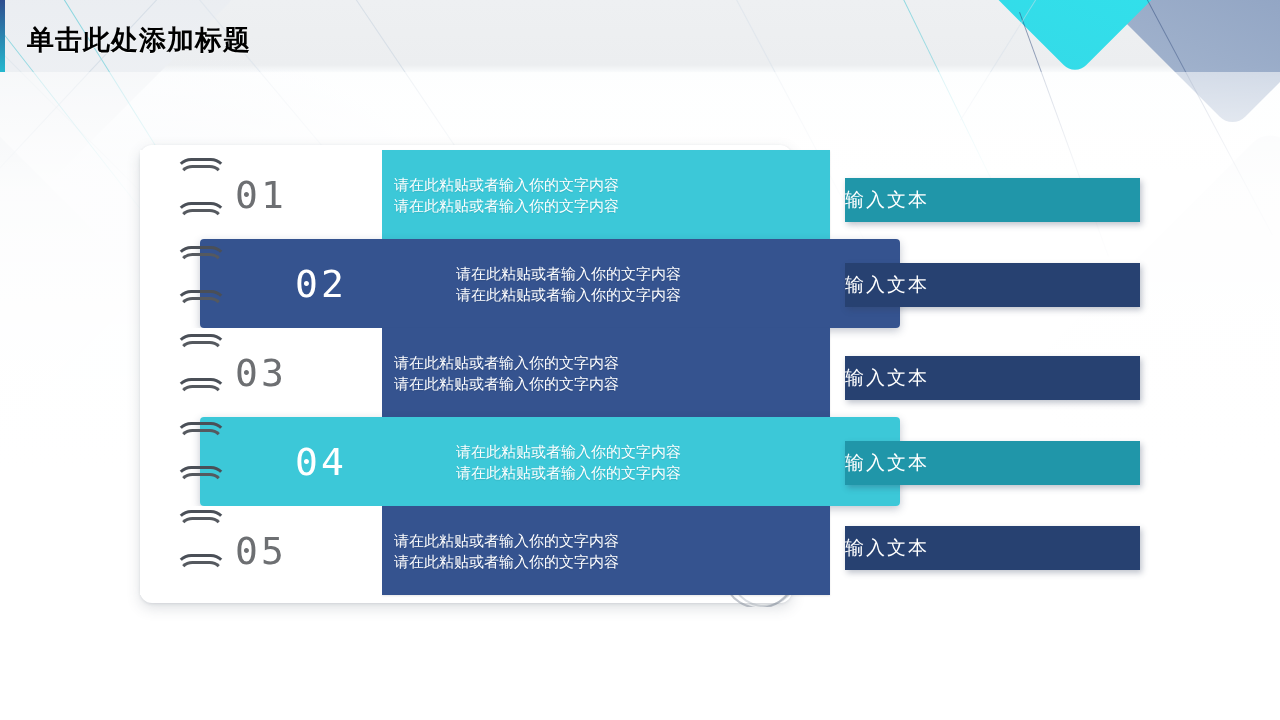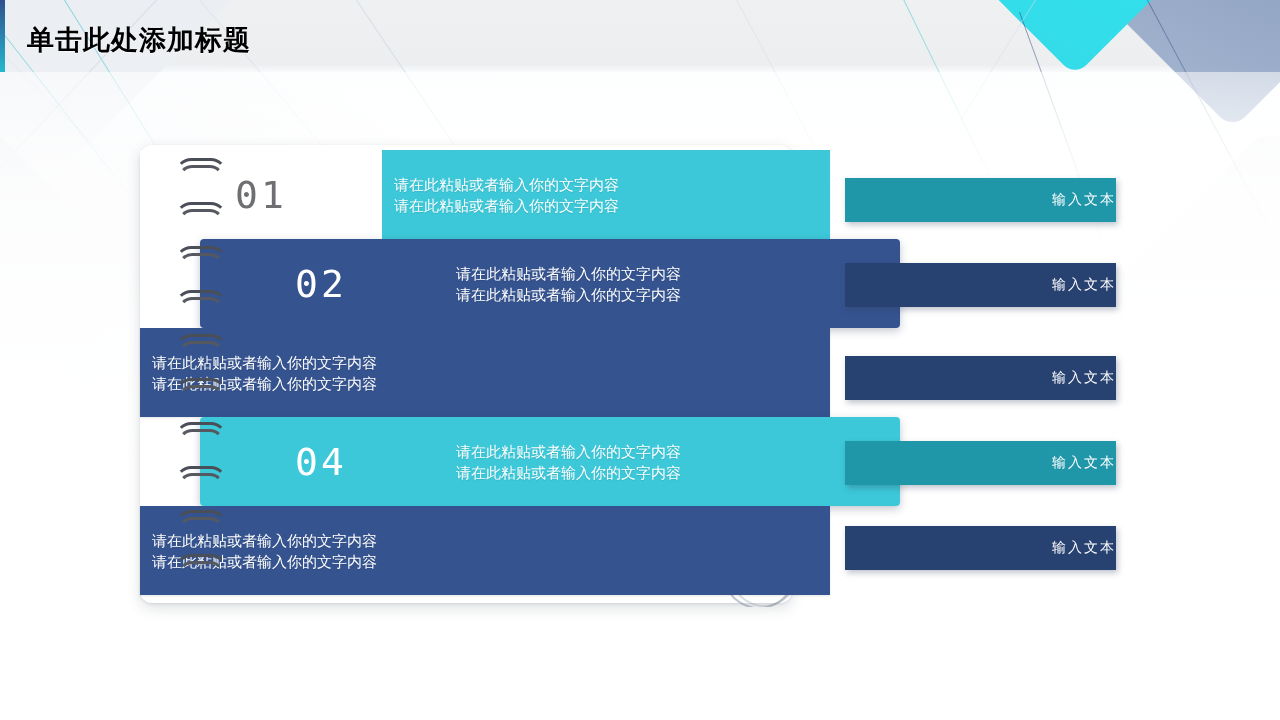--- a/index.html
+++ b/index.html
@@ -115,23 +115,23 @@
   .row.plain .num-cell{background:#ffffff;}
   .row.plain{width:690px;}
   .row.plain .txt-cell{box-shadow:0 1px 2px rgba(0,0,0,.10);}
 
   .row.solid{width:700px;left:60px;border-radius:4px;overflow:hidden;
     box-shadow:0 3px 9px rgba(40,55,85,.28);}
   .row.solid .txt-cell{padding-left:14px;}
 
   
   .btn{
-    position:absolute;width:271px;height:44px;z-index:7;
-    display:flex;align-items:center;justify-content:flex-end;
-    color:#ffffff;font-size:14px;letter-spacing:2px;
+    position:absolute;width:295px;height:44px;z-index:7;
+    display:flex;align-items:center;justify-content:flex-start;
+    color:#ffffff;font-size:19px;letter-spacing:2px;
     box-shadow:2px 3px 6px rgba(45,60,90,.30);
   }
 
   
   .spiral{position:absolute;left:0;top:0;width:56px;height:460px;z-index:9;pointer-events:none;}
   .ring{position:absolute;left:0;width:46px;height:22px;}
   .ring b,.ring i{
     position:absolute;left:0;top:0;width:46px;height:26px;
     border:3px solid #4a4f57;border-radius:50%/80%;
     border-bottom-color:transparent;border-left-color:transparent;border-right-color:transparent;
@@ -202,20 +202,23 @@
       </div>
       <div class="txt-cell" style="background: rgb(53, 83, 143);">
         <div class="txt-line">请在此粘贴或者输入你的文字内容</div>
         <div class="txt-line">请在此粘贴或者输入你的文字内容</div>
       </div>
     </div>
     <div class="btn" style="background: rgb(39, 65, 113); left: 705px; top: 113px;">
       <span>输入文本</span>
     </div>
     <div class="row plain" style="top: 178px;">
+      <div class="num-cell">
+        <div class="num grey">03</div>
+      </div>
       <div class="txt-cell" style="background: rgb(53, 83, 143);">
         <div class="txt-line">请在此粘贴或者输入你的文字内容</div>
         <div class="txt-line">请在此粘贴或者输入你的文字内容</div>
       </div>
     </div>
     <div class="btn" style="background: rgb(39, 65, 113); left: 705px; top: 206px;">
       <span>输入文本</span>
     </div>
     <div class="row solid" style="top: 267px; justify-content: center;">
       <div class="num-cell" style="background: rgb(60, 200, 216);">
@@ -223,20 +226,23 @@
       </div>
       <div class="txt-cell" style="background: rgb(60, 200, 216);">
         <div class="txt-line">请在此粘贴或者输入你的文字内容</div>
         <div class="txt-line">请在此粘贴或者输入你的文字内容</div>
       </div>
     </div>
     <div class="btn" style="background: rgb(32, 150, 169); left: 705px; top: 291px;">
       <span>输入文本</span>
     </div>
     <div class="row plain" style="top: 356px;">
+      <div class="num-cell">
+        <div class="num grey">05</div>
+      </div>
       <div class="txt-cell" style="background: rgb(53, 83, 143);">
         <div class="txt-line">请在此粘贴或者输入你的文字内容</div>
         <div class="txt-line">请在此粘贴或者输入你的文字内容</div>
       </div>
     </div>
     <div class="btn" style="background: rgb(39, 65, 113); left: 705px; top: 376px;">
       <span>输入文本</span>
     </div>
   </div>
 

